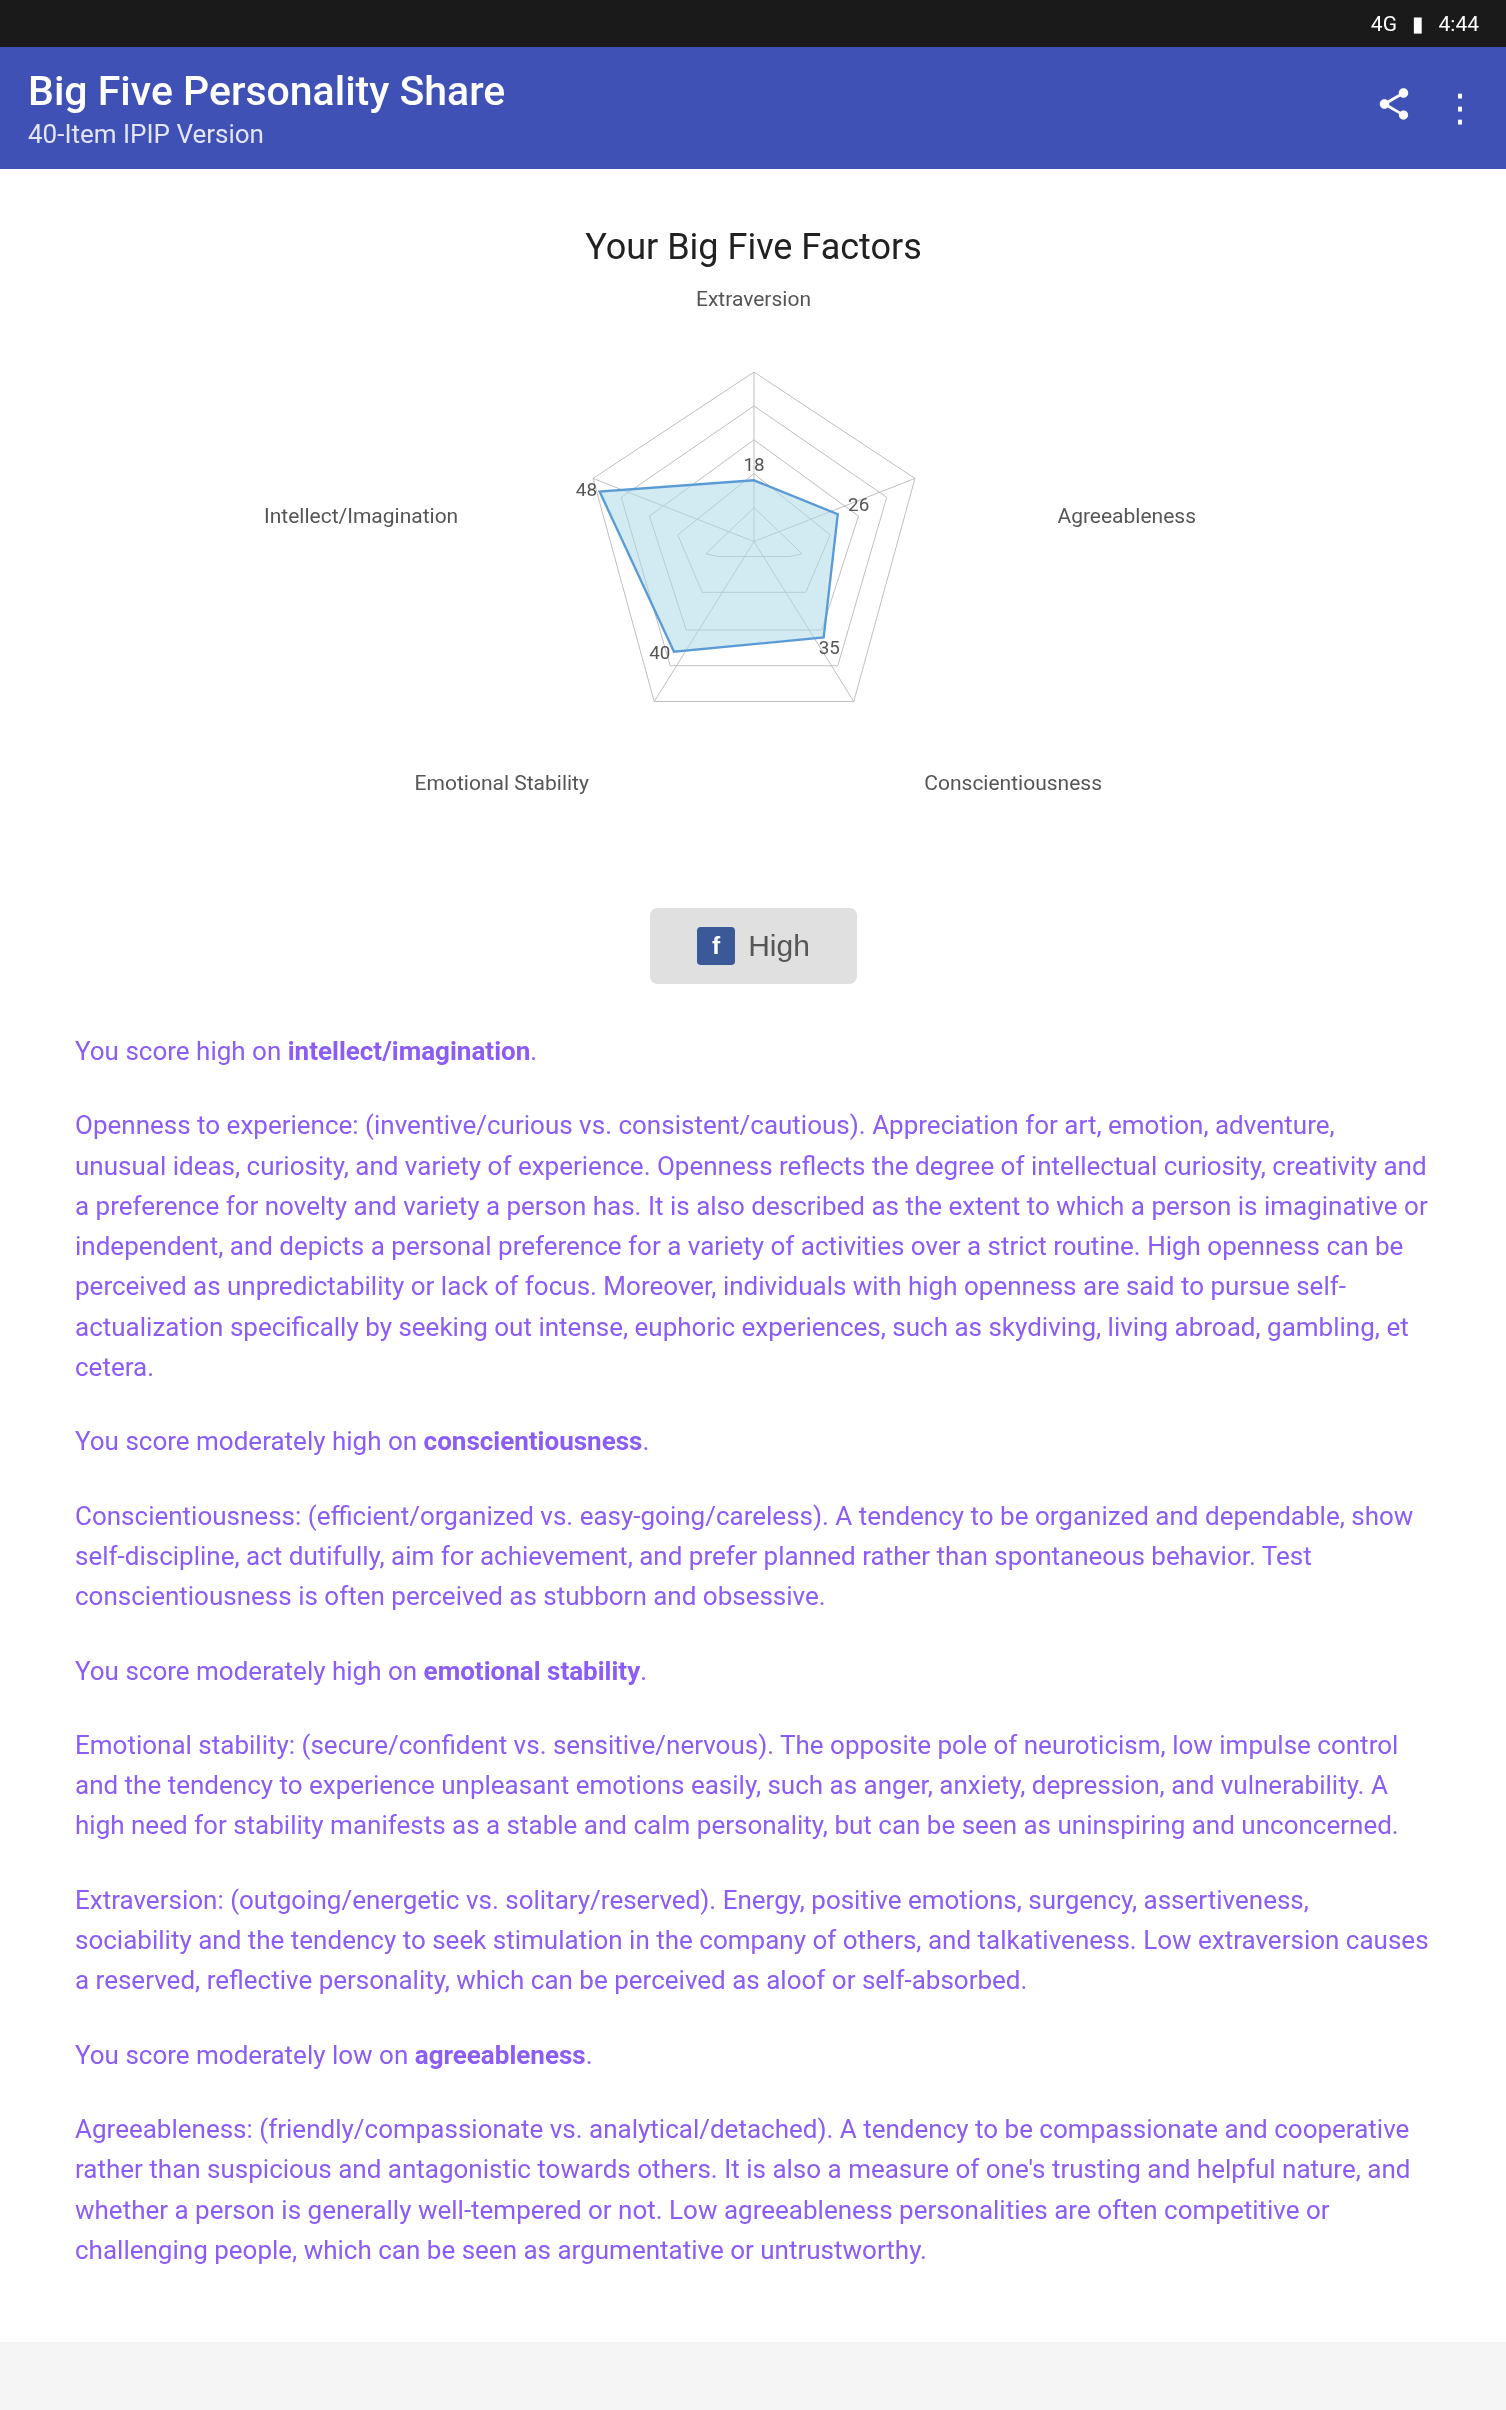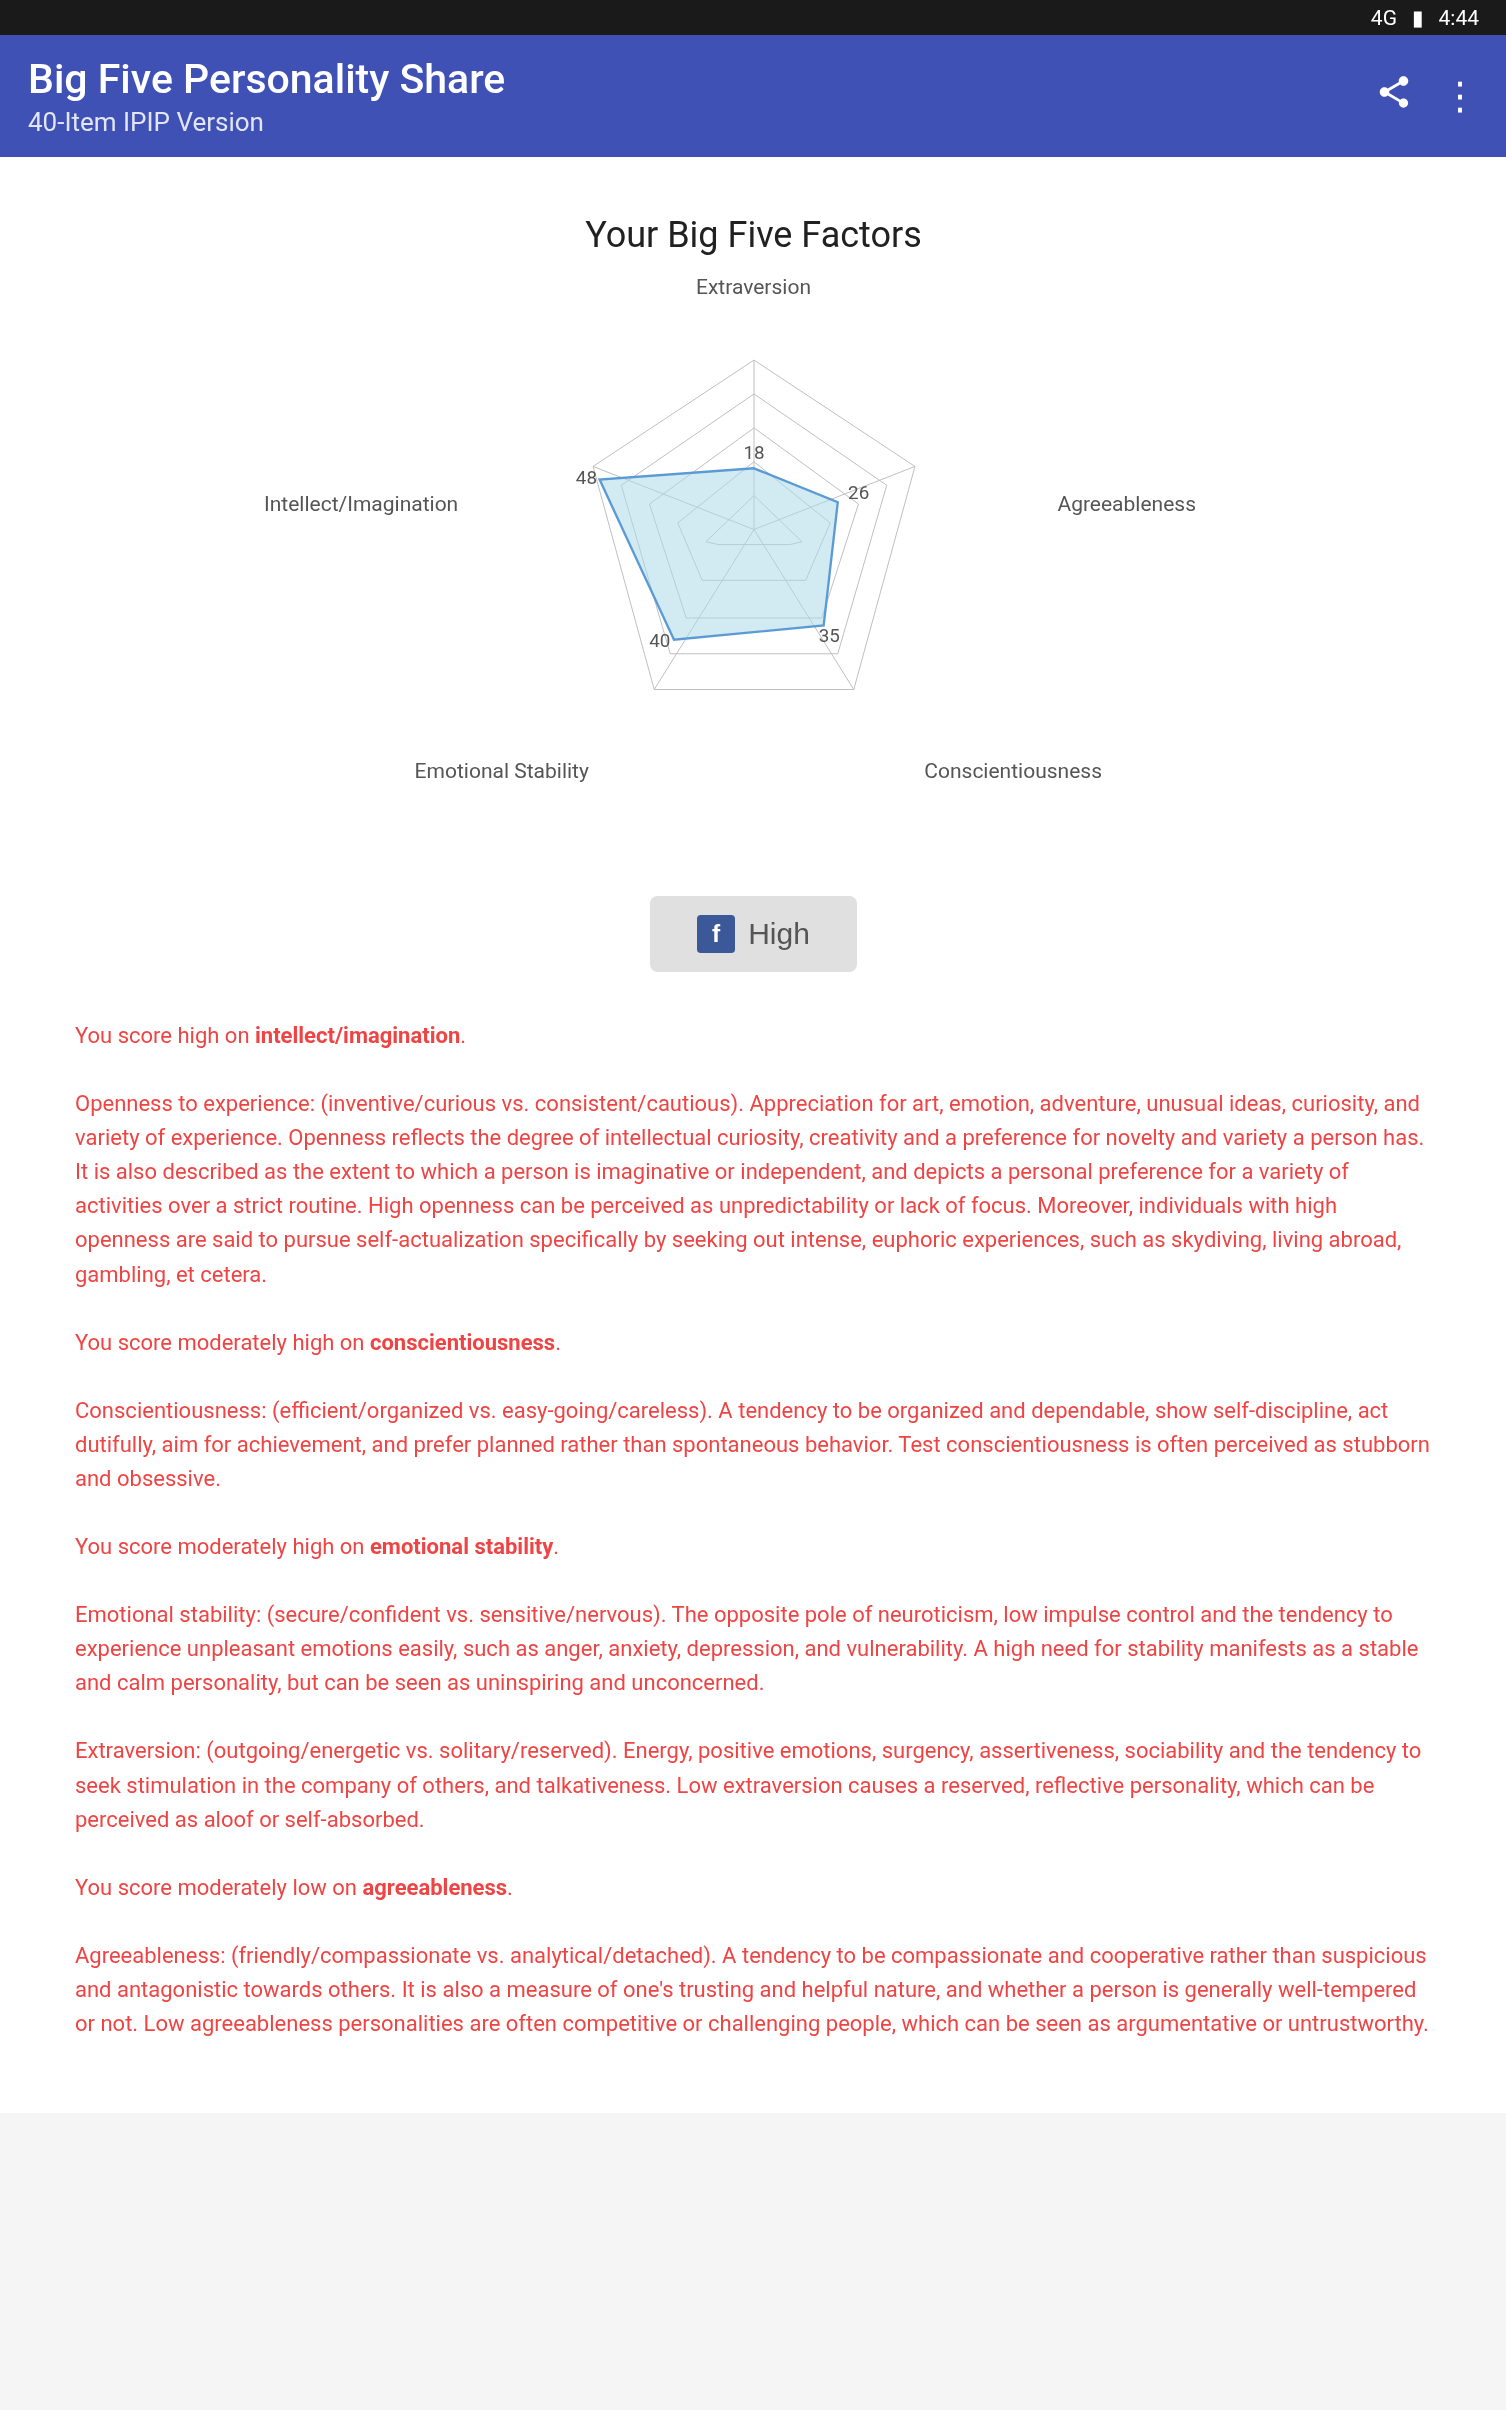--- a/index.html
+++ b/index.html
@@ -10,21 +10,21 @@
       font-size: 26px;
       color: #212121;
       width: 1507px;
       min-height: 2411px;
       overflow-x: hidden;
     }
 
     
     .status-bar {
       background: #1a1a1a;
-      height: 35px;
+      height: 47px;
       display: flex;
       align-items: center;
       justify-content: flex-end;
       padding: 0 28px;
       gap: 15px;
     }
     .status-bar span {
       color: #fff;
       font-size: 21px;
     }
@@ -142,22 +142,22 @@
       font-weight: bold;
     }
 
     
     .description-section {
       padding: 0 19px;
       line-height: 1.55;
     }
 
     .desc-paragraph {
-      font-size: 22px;
-      color: #ef4444;
+      font-size: 26px;
+      color: #8b5cf6;
       margin-bottom: 34px;
       line-height: 1.55;
     }
 
     .desc-paragraph strong {
       font-weight: 700;
     }
   </style>
 </head>
 <body>

